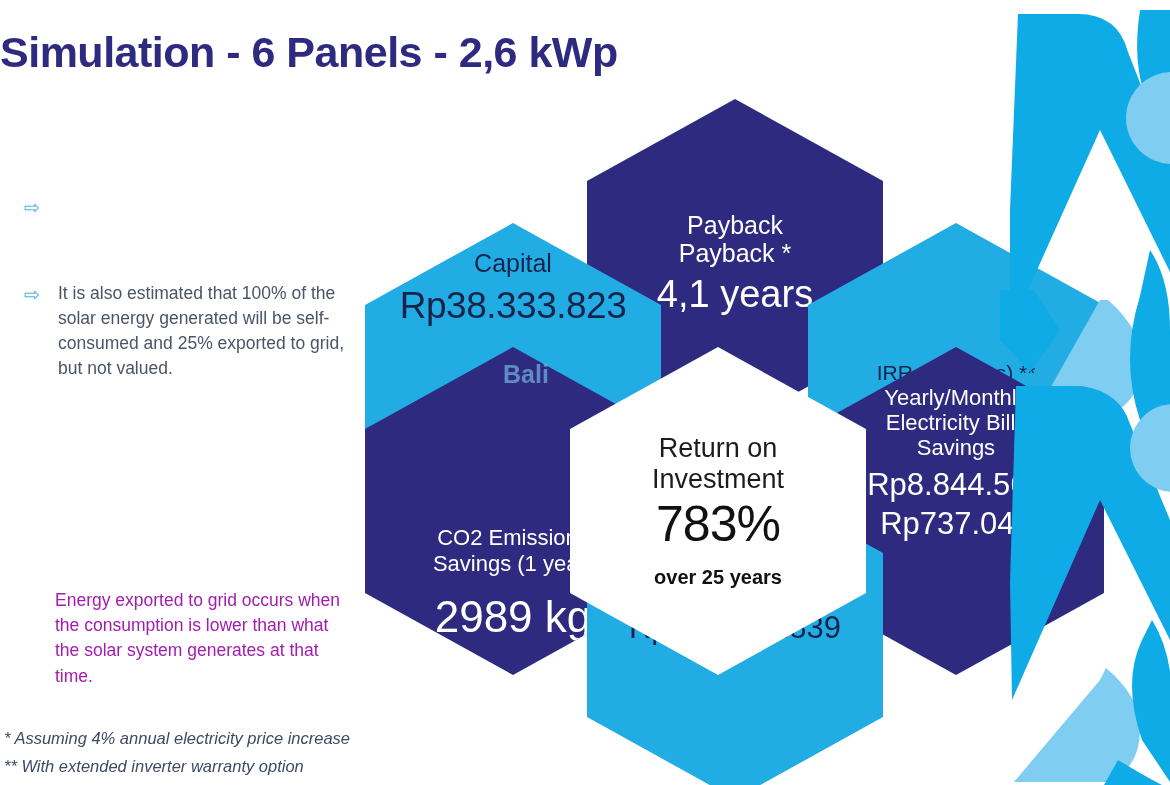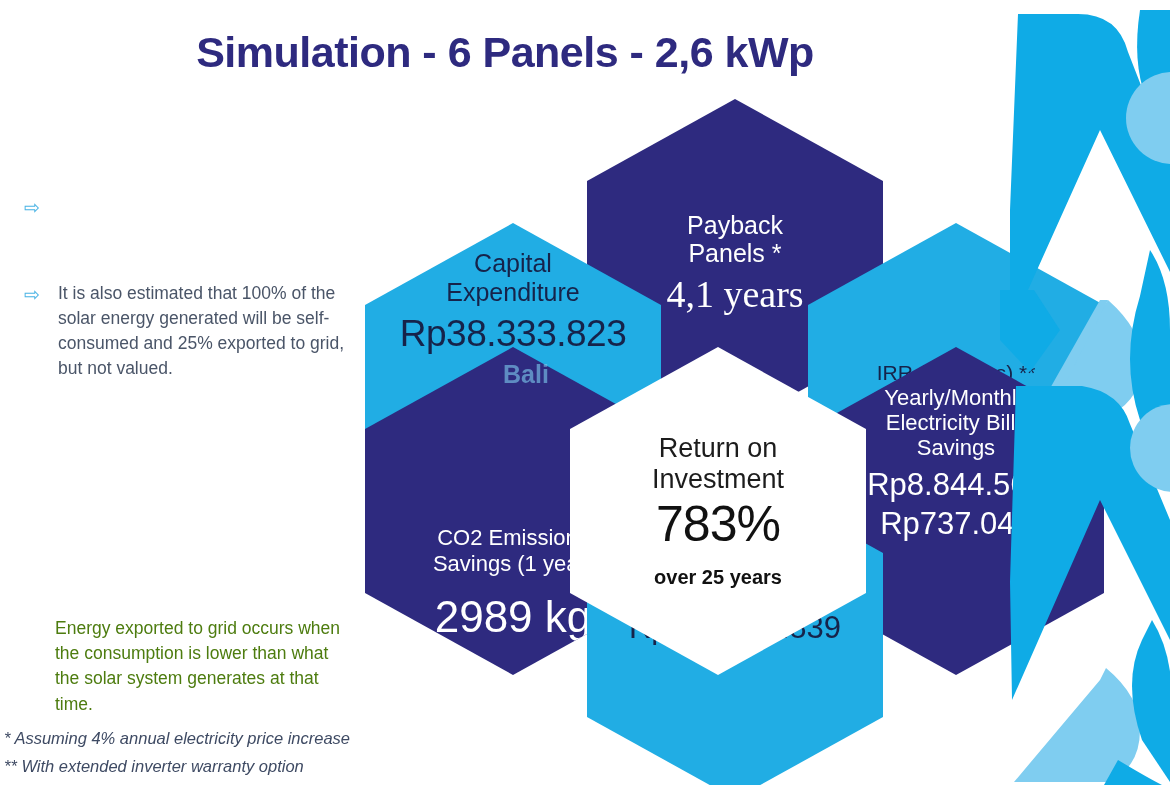--- a/index.html
+++ b/index.html
@@ -15,21 +15,20 @@
     font-family: "Liberation Sans", sans-serif;
     color: #2e3a52;
   }
 
   
   #page-title {
     position: absolute;
     top: 28px;
     left: 0;
     width: 1010px;
-    text-align: center;
     font-size: 43px;
     font-weight: bold;
     letter-spacing: -0.5px;
     color: #2e2a7f;
     white-space: nowrap;
   }
 
   
   .note-block {
     position: absolute;
@@ -51,26 +50,26 @@
     line-height: 1.42;
     color: #4a5568;
   }
   .note-text i { font-style: italic; font-weight: bold; color:#3e4a63; }
 
   #note-1 { top: 194px; left: 24px; }
   #note-2 { top: 281px; left: 24px; }
 
   #note-3 {
     position: absolute;
-    top: 616px;
+    top: 588px;
     left: 55px;
     width: 300px;
     font-size: 17.5px;
     line-height: 1.44;
-    color: #4d7c0f;
+    color: #a21caf;
   }
 
   
   .footnote {
     position: absolute;
     left: 4px;
     font-size: 16.5px;
     font-style: italic;
     color: #3e4a63;
   }
@@ -121,21 +120,21 @@
 
   
   #hex-payback  { left: 587px; top: 99px;  }
   #hex-capex    { left: 365px; top: 223px; }
   #hex-irr      { left: 808px; top: 223px; }
   #hex-center   { left: 570px; top: 347px; }
   #hex-co2      { left: 365px; top: 347px; }
   #hex-bills    { left: 808px; top: 347px; }
   #hex-lifetime { left: 587px; top: 471px; }
 
-  #hex-payback .value { font-size: 38px; margin-top: 6px; font-family: Liberation Serif, serif; }
+  #hex-payback .value { font-size: 38px; margin-top: 6px; }
   #hex-payback .label { font-size: 25px; }
 
   #hex-capex { padding-top: 26px; justify-content: flex-start; }
   #hex-capex .label { font-size: 25px; }
   #hex-capex .value { font-size: 37px; margin-top: 8px; letter-spacing: -0.5px; }
   #hex-capex .sub { font-size: 19px; margin-top: 60px; }
 
   #hex-irr { justify-content: center; padding-top: 52px; }
   #hex-irr .label { font-size: 21px; }
   #hex-irr .value { font-size: 38px; margin-top: 4px; }
@@ -233,29 +232,28 @@
 <div id="note-3">Energy exported to grid occurs when the consumption is lower than what the solar system generates at that time.</div>
 
 <div class="footnote" id="footnote-1">* Assuming 4% annual electricity price increase</div>
 <div class="footnote" id="footnote-2">** With extended inverter warranty option</div>
 
 <div id="hex-grid">
 
   <div class="hex hex-dark" id="hex-payback">
     <div class="label">
       <span>Payback</span><br>
-      <span>Panels *</span>
+      <span>Payback *</span>
     </div>
     <div class="value">4,1 years</div>
   </div>
 
   <div class="hex hex-blue" id="hex-capex">
     <div class="label">
       <span>Capital</span><br>
-      <span>Expenditure</span>
     </div>
     <div class="value">Rp38.333.823</div>
     <div class="sub">incl. PPN</div>
   </div>
 
   <div class="hex hex-blue" id="hex-irr">
     <div class="label">IRR (25 years) **</div>
     <div class="value">26,3%</div>
   </div>
 

